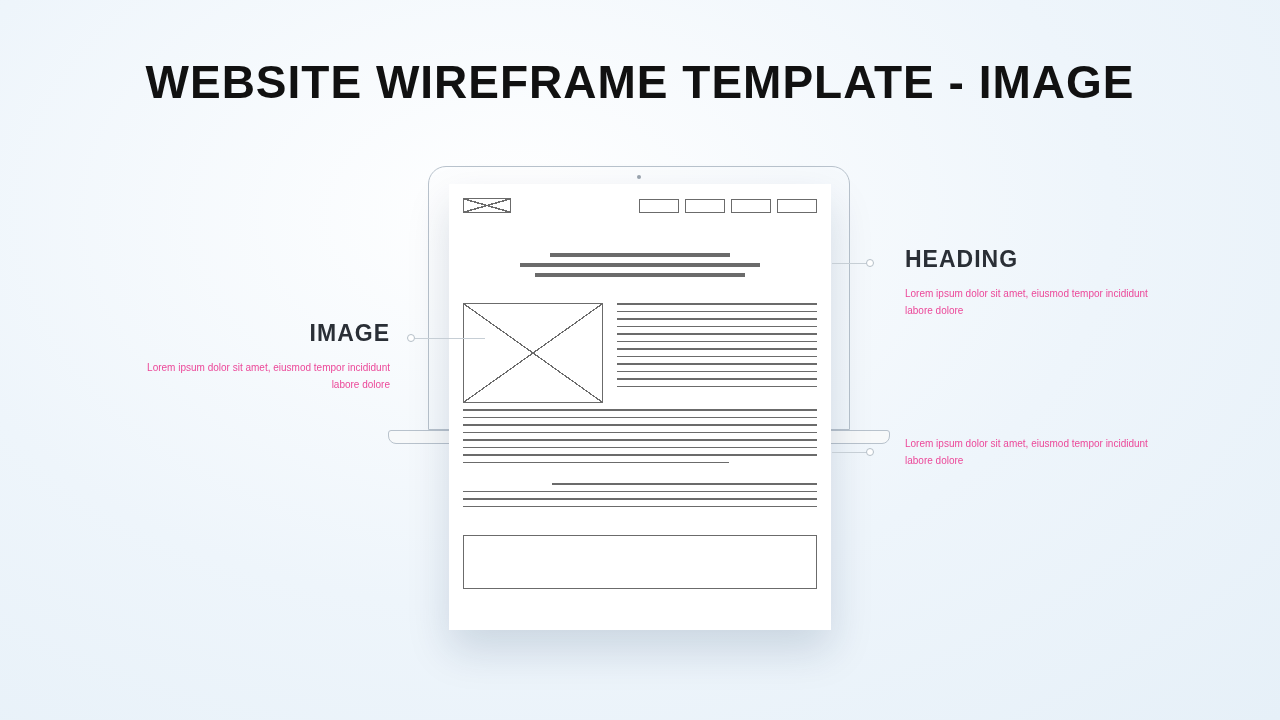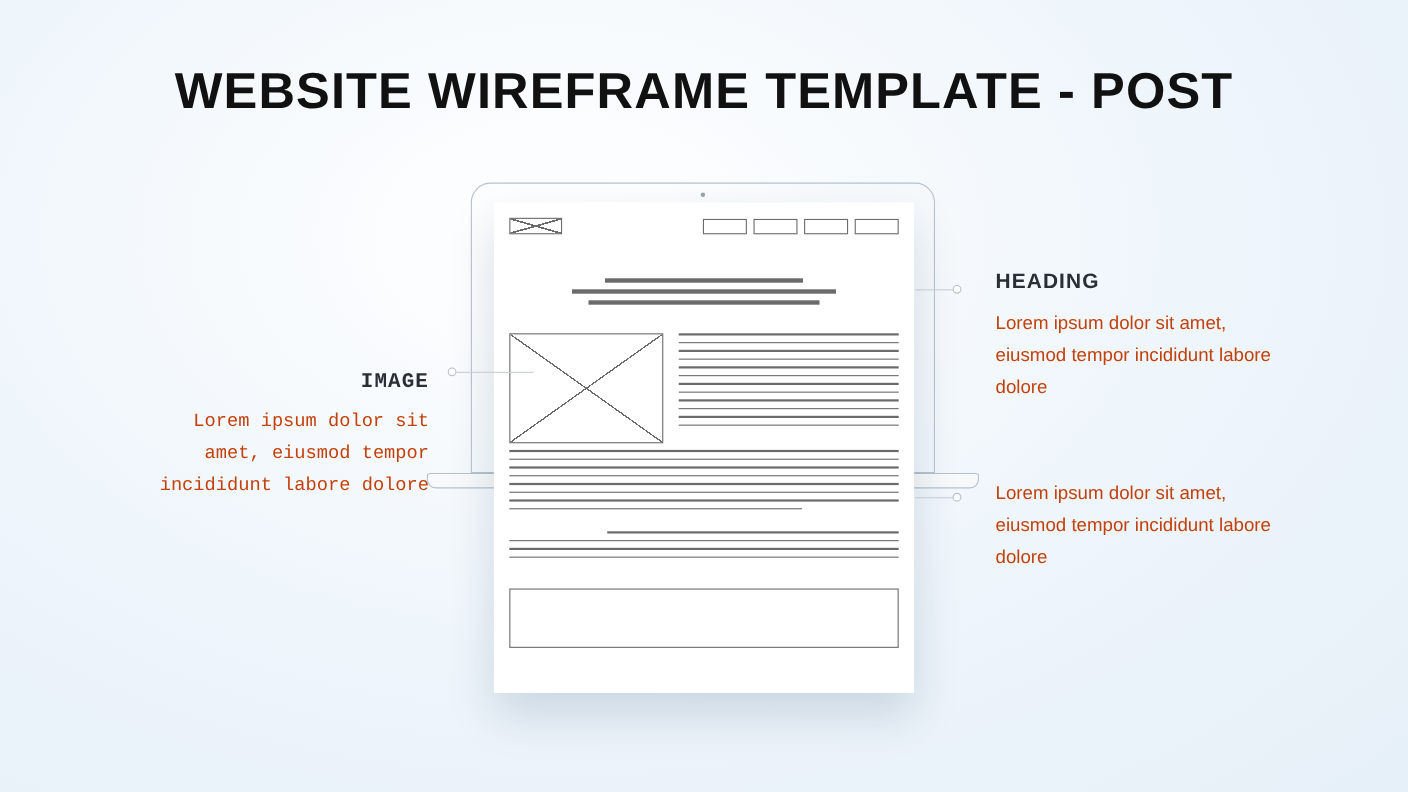--- a/index.html
+++ b/index.html
@@ -117,41 +117,41 @@
   .full-lines .line:last-child { width:75%;}
   .para2 { margin-top:20px; display:flex; flex-direction:column; gap:6px;}
   .para2 .line:first-child{ width:75%; margin-left:auto;}
   .wf-footer {
     margin-top: 28px;
     height: 54px;
     border:1.5px solid #6b6b6b;
   }
   
   .callout { position:absolute; width:260px; }
-  .callout h3 { font-size:19px; font-weight:800; letter-spacing:1px; color:#2a2f36; margin-bottom:12px;}
-  .callout p { font-size:17px; color:#c2410c; line-height:1.7; }
+  .callout h3 { font-size:23px; font-weight:800; letter-spacing:1px; color:#2a2f36; margin-bottom:12px;}
+  .callout p { font-size:10px; color:#ec4899; line-height:1.7; }
   .callout.left { left:130px; text-align:right; }
   .callout.right { left:905px; text-align:left; }
-  .co-image { top:336px;font-family:Liberation Mono, monospace; }
+  .co-image { top:320px; }
   .co-heading { top:246px; }
   .co-content { top:435px; }
   
   .connector { position:absolute; height:1px; background:#c6ced5;}
   .dot { position:absolute; width:8px; height:8px; border:1px solid #b5bfc8; border-radius:50%; background:#fff;}
   .conn-image { left:415px; top:338px; width:70px;}
   .dot-image { left:407px; top:334px;}
   .conn-heading { left:832px; top:263px; width:36px;}
   .dot-heading { left:866px; top:259px;}
   .conn-content { left:832px; top:452px; width:36px;}
   .dot-content { left:866px; top:448px;}
 </style>
 </head>
 <body>
 
-<h1 class="page-title">WEBSITE WIREFRAME TEMPLATE - POST</h1>
+<h1 class="page-title">WEBSITE WIREFRAME TEMPLATE - IMAGE</h1>
 
 <div class="laptop">
   <div class="screen-frame">
     <div class="camera"></div>
   </div>
   <div class="base-wrap">
     <div class="base-top"></div>
     <div class="base-foot"></div>
   </div>
 </div>

